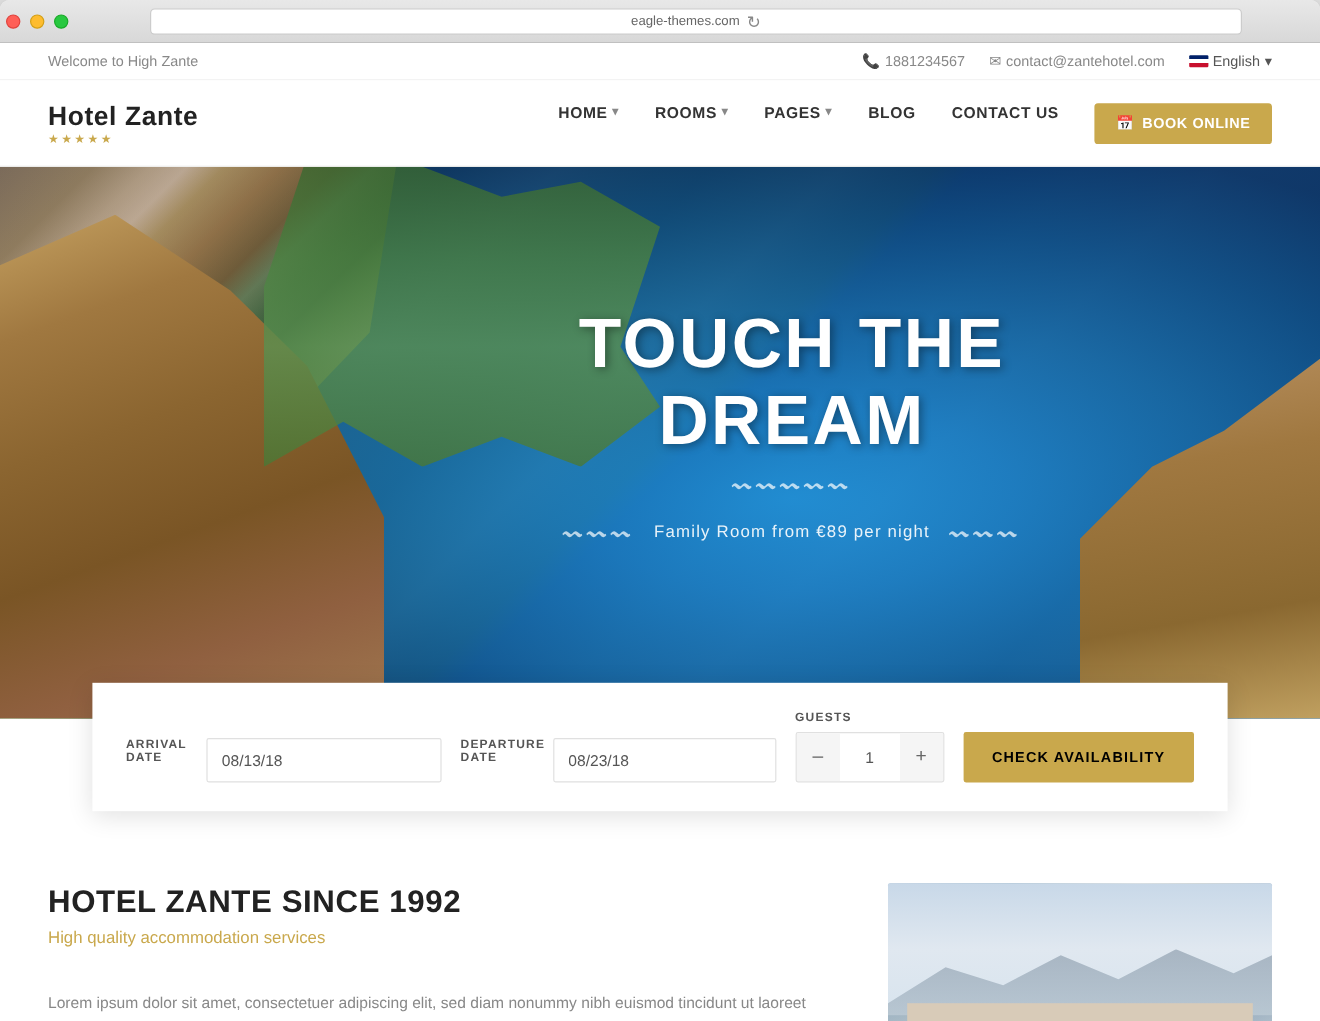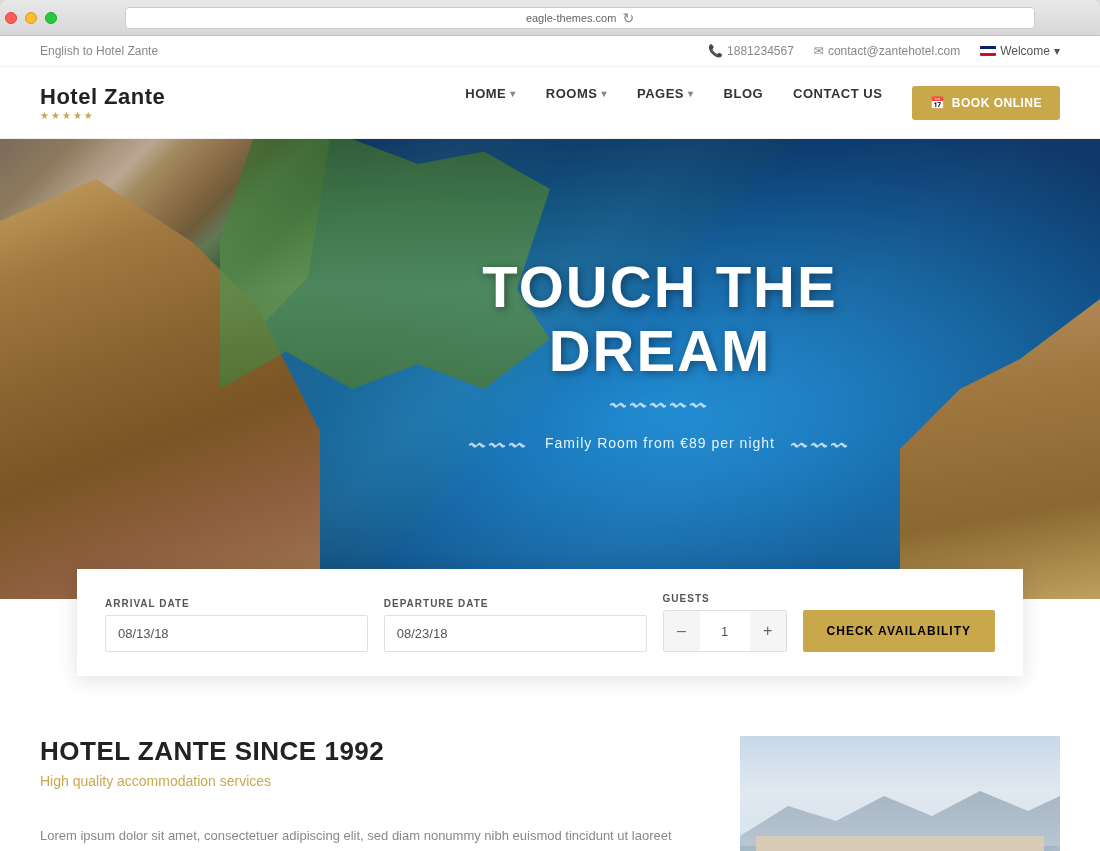--- a/index.html
+++ b/index.html
@@ -222,21 +222,20 @@
       padding: 24px 28px;
       box-shadow: 0 4px 20px rgba(0,0,0,0.12);
       display: flex;
       align-items: flex-end;
       gap: 16px;
       position: relative;
       z-index: 10;
     }
     .booking-field {
       display: flex;
-      flex-direction: column;
       gap: 6px;
       flex: 1;
     }
     .booking-field label {
       font-size: 10px;
       font-weight: 700;
       text-transform: uppercase;
       letter-spacing: 1px;
       color: #555;
     }
@@ -390,34 +389,34 @@
     <div class="browser-address-bar">
       <span>eagle-themes.com</span>
       <span class="browser-refresh">↻</span>
     </div>
   </div>
 
   <div class="website">
 
     <div class="top-bar">
       <div class="top-bar-left">
-        <span>English to Hotel Zante</span>
+        <span>Welcome to High Zante</span>
       </div>
       <div class="top-bar-right">
         <div class="top-bar-phone">
           <span>📞</span>
           <span>1881234567</span>
         </div>
         <div class="top-bar-email">
           <span>✉</span>
           <span>contact@zantehotel.com</span>
         </div>
         <div class="top-bar-lang">
           <span class="flag-icon"></span>
-          <span>Welcome</span>
+          <span>English</span>
           <span>▾</span>
         </div>
       </div>
     </div>
 
     <div class="header">
       <div class="logo">
         <span class="logo-name">Hotel Zante</span>
         <span class="logo-stars">★★★★★</span>
       </div>

